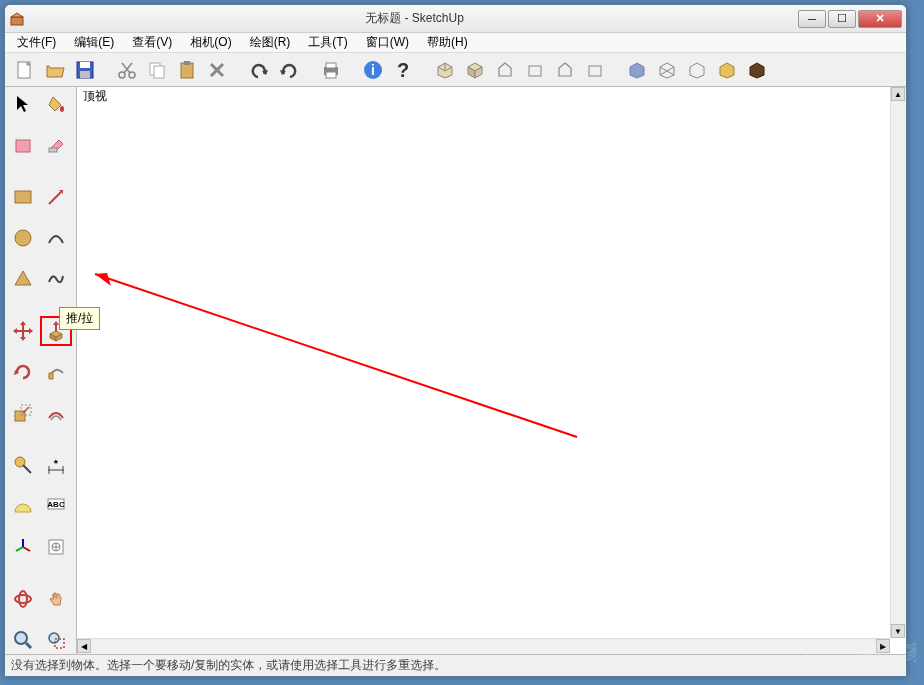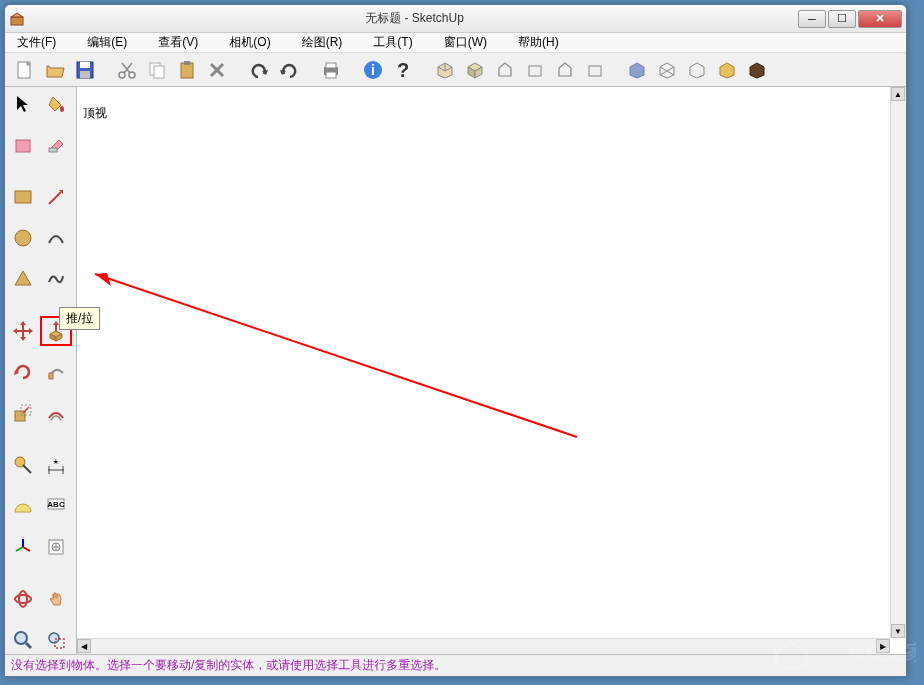--- a/index.html
+++ b/index.html
@@ -5,34 +5,34 @@
 * { margin: 0; padding: 0; box-sizing: border-box; }
 body { font-family: "Microsoft YaHei", sans-serif; font-size: 12px; background: #5b8ab8; width: 924px; height: 685px; overflow: hidden; position: relative; }
 .window { position: absolute; top: 4px; left: 4px; width: 903px; height: 673px; background: #f0f0f0; border: 1px solid #5a7a9c; border-radius: 6px 6px 0 0; box-shadow: 0 0 8px rgba(0,0,0,0.3); display: flex; flex-direction: column; text-align: center; }
 .titlebar { height: 28px; background: linear-gradient(to bottom, #f8f8f8, #e8e8e8); border-bottom: 1px solid #ccc; display: flex; align-items: center; padding: 0 4px; border-radius: 6px 6px 0 0; }
 .titlebar-icon { width: 16px; height: 16px; margin-right: 6px; }
 .titlebar-text { flex: 1; font-size: 12px; color: #333; }
 .win-buttons { display: flex; gap: 2px; }
 .win-btn { width: 28px; height: 18px; border: 1px solid #999; border-radius: 2px; display: flex; align-items: center; justify-content: center; font-size: 11px; cursor: pointer; }
 .win-min, .win-max { background: linear-gradient(to bottom, #f8f8f8, #d8d8d8); }
 .win-close { width: 44px; background: linear-gradient(to bottom, #e88, #c44); color: white; font-weight: bold; }
-.menubar { height: 20px; background: #f8f8f8; display: flex; align-items: center; padding: 0 4px; gap: 15px; border-bottom: 1px solid #ddd; }
+.menubar { height: 20px; background: #f8f8f8; display: flex; align-items: center; padding: 0 4px; gap: 2px; border-bottom: 1px solid #ddd; }
 .menu-item { padding: 2px 8px; cursor: pointer; font-size: 12px; }
 .toolbar-top { height: 34px; background: #f0f0f0; border-bottom: 1px solid #bbb; display: flex; align-items: center; padding: 2px 6px; gap: 2px; }
 .tb-btn { width: 28px; height: 28px; display: flex; align-items: center; justify-content: center; cursor: pointer; border: 1px solid transparent; }
 .tb-sep { width: 6px; height: 26px; margin: 0 2px; }
 .main-area { flex: 1; display: flex; overflow: hidden; }
 .left-toolbar { width: 72px; background: #f0f0f0; border-right: 1px solid #bbb; display: flex; flex-direction: column; padding: 2px; gap: 11px; overflow-y: auto; }
 .tool-row { display: flex; gap: 1px; }
 .tool-btn { width: 32px; height: 30px; display: flex; align-items: center; justify-content: center; cursor: pointer; border: 1px solid transparent; position: relative; }
 .tool-btn.highlighted { border: 2px solid #f00; }
 .tool-sep { height: 6px; }
 .canvas { flex: 1; background: #fff; position: relative; }
-.canvas-label { position: absolute; top: 18px; left: 6px; font-size: 12px; color: #000; }
-.statusbar { height: 22px; background: #f0f0f0; border-top: 1px solid #bbb; display: flex; align-items: center; padding: 0 6px; font-size: 12px; color: #a21caf; }
+.canvas-label { position: absolute; top: 1px; left: 6px; font-size: 12px; color: #000; }
+.statusbar { height: 22px; background: #f0f0f0; border-top: 1px solid #bbb; display: flex; align-items: center; padding: 0 6px; font-size: 12px; color: #404040; }
 .tooltip { position: absolute; background: #ffffe0; border: 1px solid #888; padding: 2px 6px; font-size: 12px; z-index: 100; }
 .arrow-svg { position: absolute; pointer-events: none; z-index: 50; }
 .watermark { position: absolute; bottom: 8px; right: 8px; opacity: 0.15; }
 .scrollbar-v { position: absolute; right: 0; top: 0; bottom: 16px; width: 16px; background: #f0f0f0; border-left: 1px solid #ddd; }
 .scrollbar-h { position: absolute; left: 0; right: 16px; bottom: 0; height: 16px; background: #f0f0f0; border-top: 1px solid #ddd; }
 .scroll-arrow { width: 14px; height: 14px; background: #e0e0e0; border: 1px solid #bbb; display: flex; align-items: center; justify-content: center; font-size: 8px; position: absolute; }
 </style>
 </head>
 <body>
 

